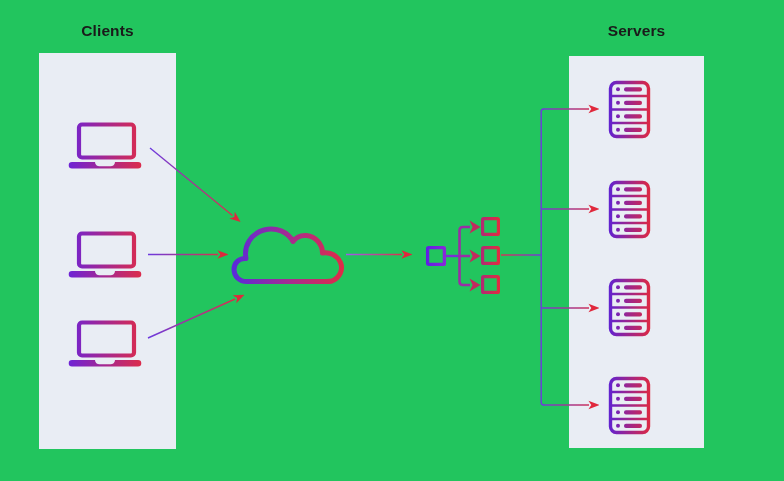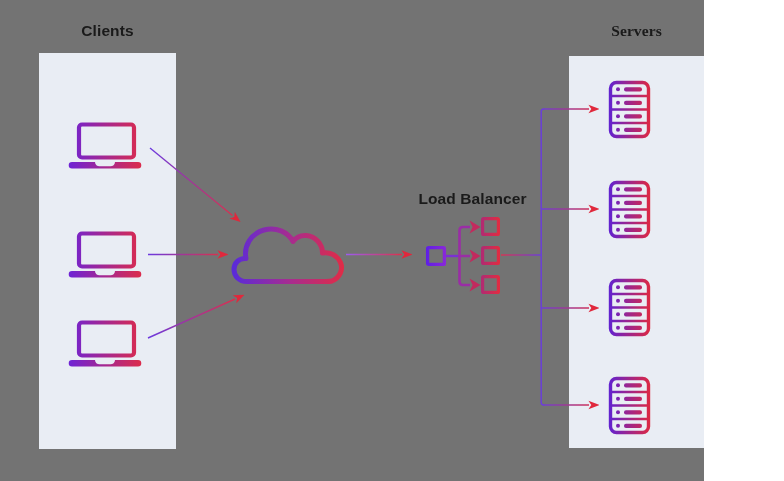--- a/index.html
+++ b/index.html
@@ -1,44 +1,43 @@
 <!DOCTYPE html>
 <html><head>
 <meta charset="utf-8">
 <style>
   html,body{margin:0;padding:0;background:#ffffff;}
   .canvas{
-    position:relative;width:704px;height:481px;background:#737373;overflow:hidden;
+    position:relative;width:784px;height:481px;background:#22c55e;overflow:hidden;
     font-family:"Liberation Sans", sans-serif;
   }
   .panel{position:absolute;background:#e9edf4;}
   .panel-clients{left:39px;top:53px;width:137px;height:396px;}
   .panel-servers{left:569px;top:56px;width:135px;height:392px;}
   .lbl{
     position:absolute;font-weight:700;font-size:15.5px;line-height:18px;
     color:#1a1a1a;text-align:center;letter-spacing:0.1px;white-space:nowrap;
   }
   .lbl-clients{left:39px;top:22px;width:137px;}
   .lbl-internet{left:233px;top:188px;width:100px;}
   .lbl-lb{left:412px;top:190px;width:121px;}
-  .lbl-servers{left:569px;top:22px;width:135px;font-family:Liberation Serif, serif;}
+  .lbl-servers{left:569px;top:22px;width:135px;}
   .icon{position:absolute;}
   svg{display:block;overflow:visible;}
   .overlay{position:absolute;left:0;top:0;}
 </style>
 </head>
 <body>
 
 <div class="canvas">
 
   <div class="panel panel-clients"></div>
   <div class="panel panel-servers"></div>
 
   <div class="lbl lbl-clients">Clients</div>
-  <div class="lbl lbl-lb">Load Balancer</div>
   <div class="lbl lbl-servers">Servers</div>
 
   <svg class="overlay" width="784" height="481" viewBox="0 0 784 481">
     <defs>
       <marker id="ah" markerUnits="userSpaceOnUse" markerWidth="11" markerHeight="10" viewBox="0 0 10 9" refX="0.5" refY="4.5" orient="auto">
         <path d="M0,0.6 L10,4.5 L0,8.4 L2.6,4.5 Z" fill="#e0283c"></path>
       </marker>
       <linearGradient id="ga1" gradientUnits="userSpaceOnUse" x1="150" y1="148" x2="236" y2="219">
         <stop offset="0" stop-color="#6c3ae0"></stop>
           <stop offset="1" stop-color="#dd3048"></stop>

